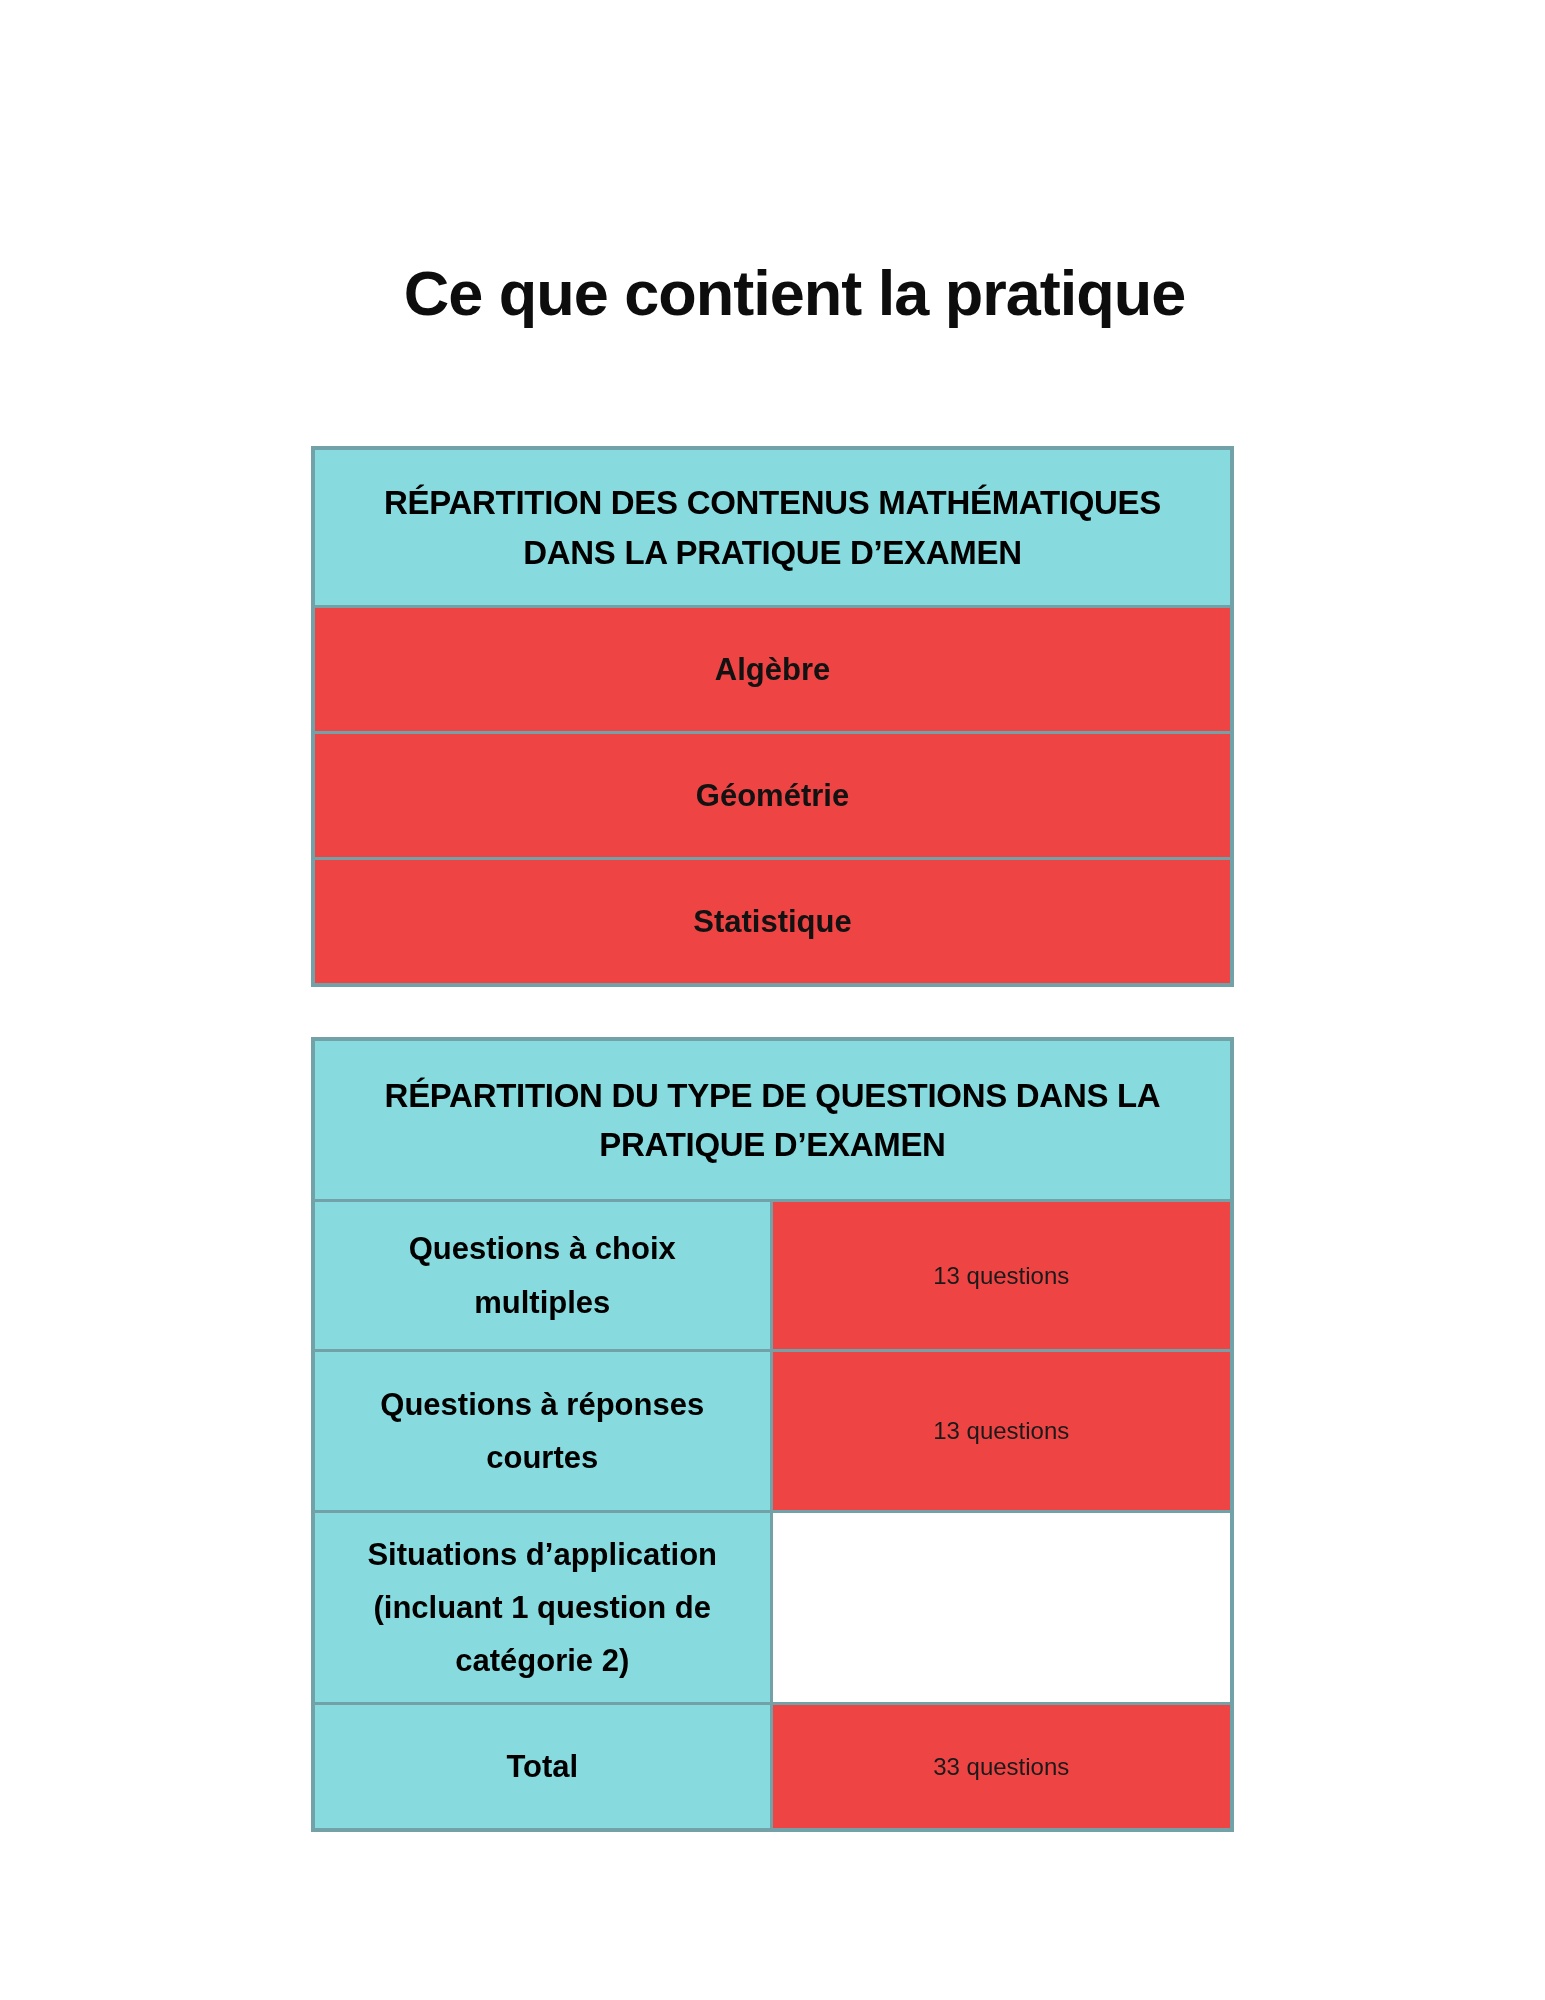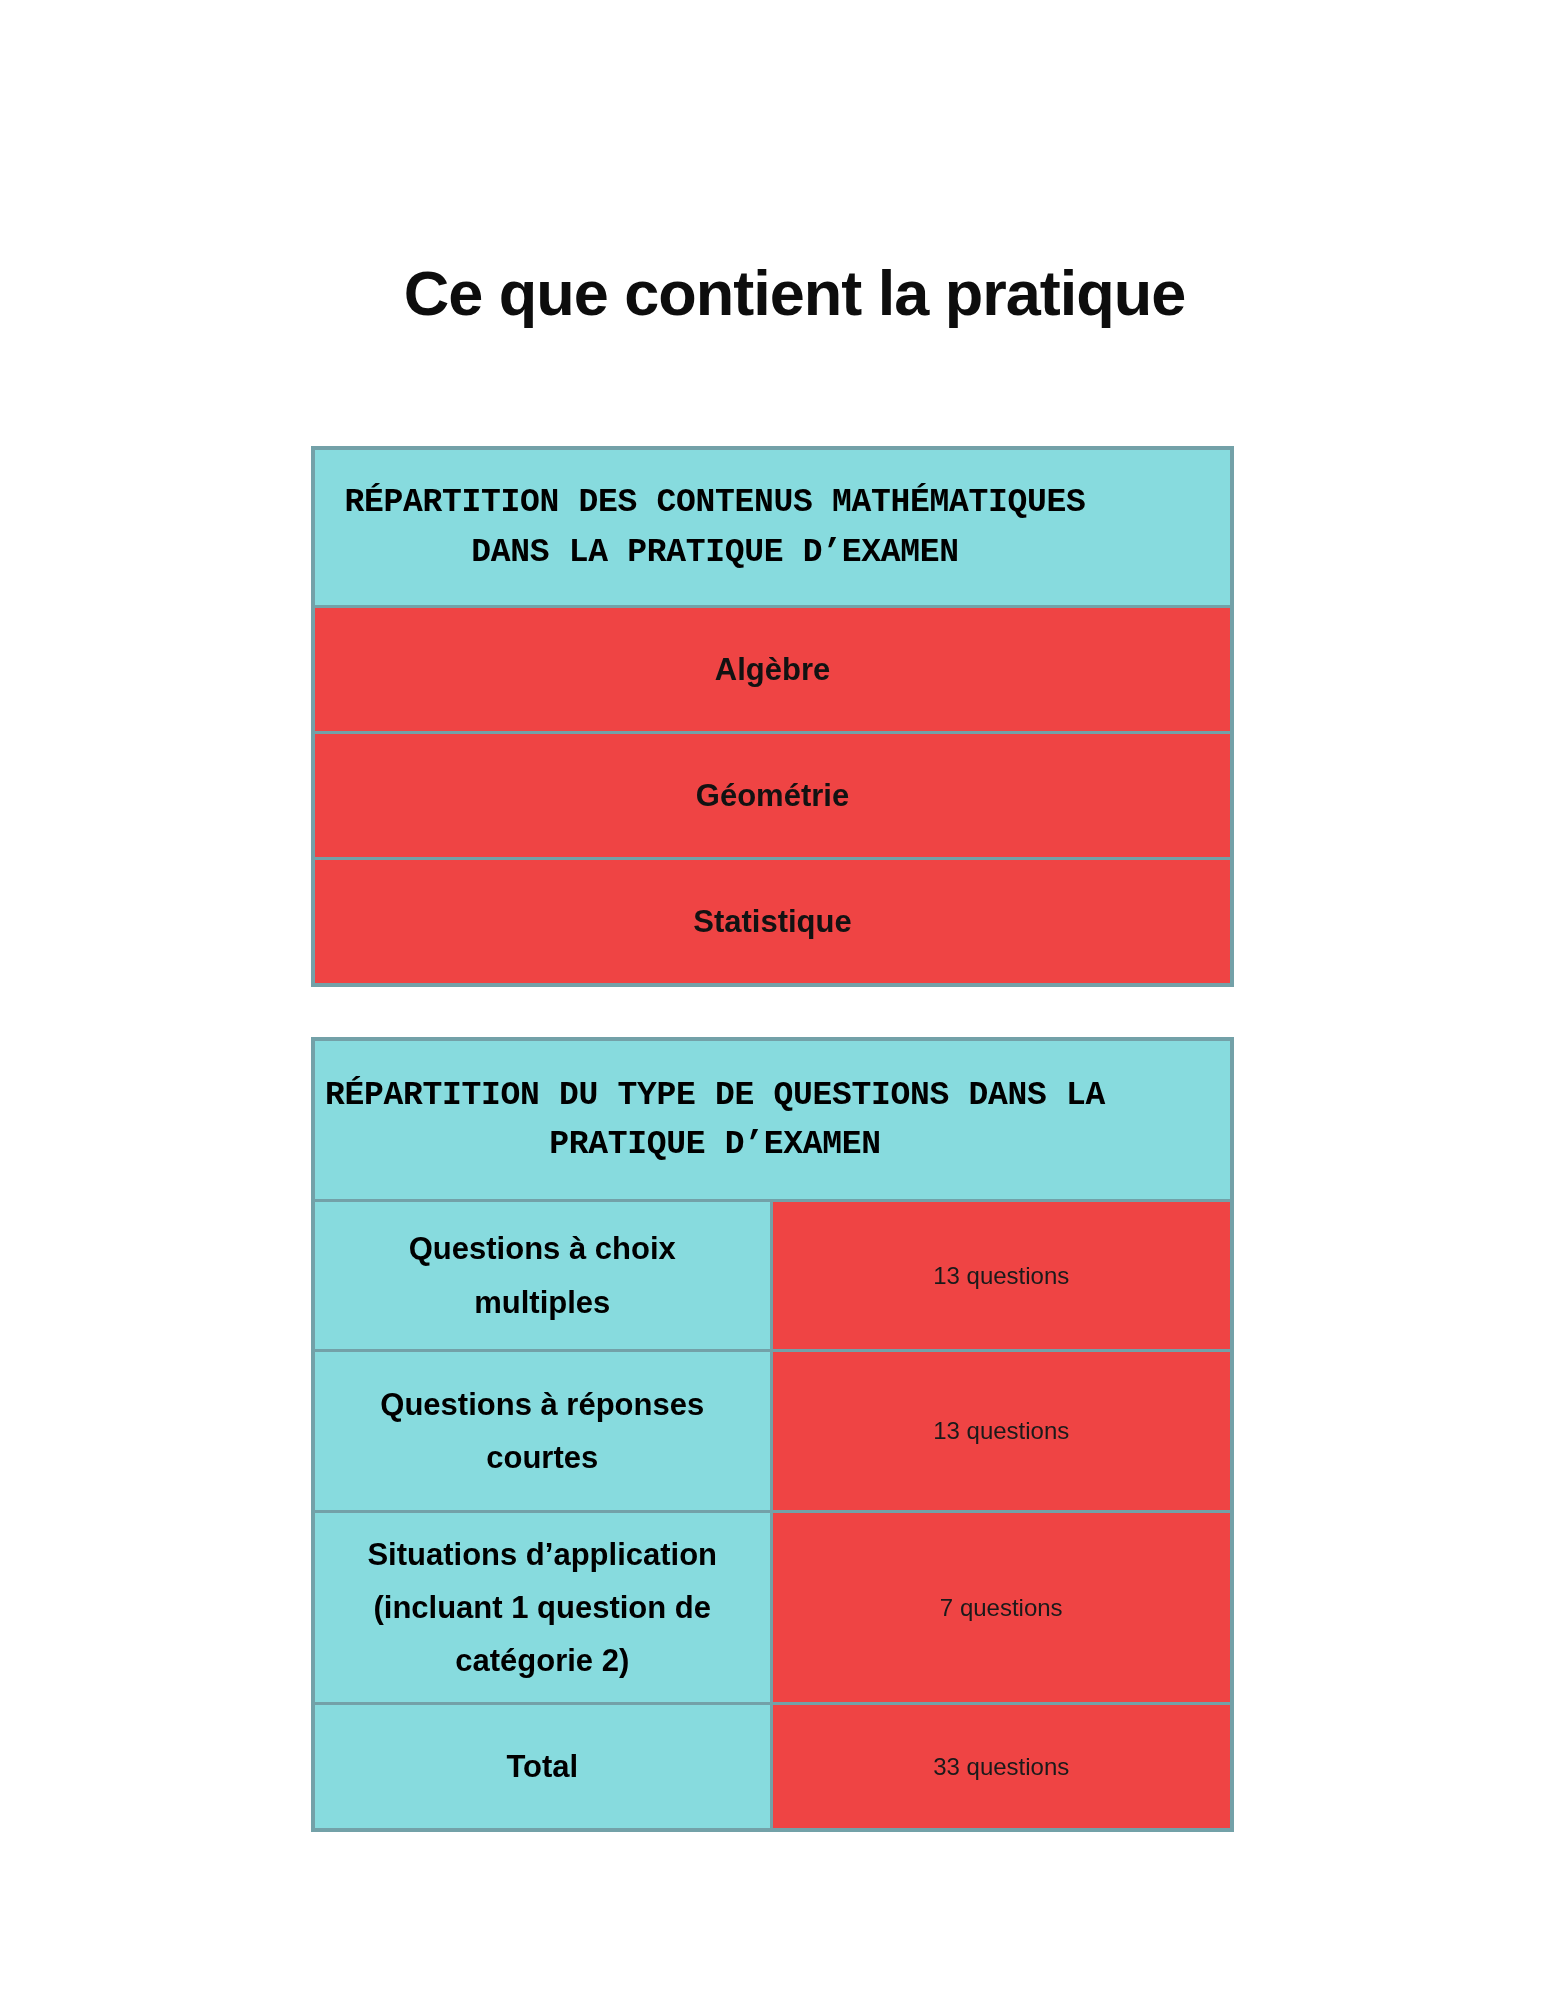--- a/index.html
+++ b/index.html
@@ -31,22 +31,22 @@
     border:4px solid var(--border);
     background:#fff;
   }
   .ctable2{margin-top:50px;}
 
   .thead{
     background:var(--cell-fill);
     min-height:155px;
     display:flex;
     align-items:center;
+    justify-content:center;
     text-align:center;
-    font-family:Liberation Mono, monospace;
   }
   .thead .htext{
     max-width:800px;
     font-size:33px;
     font-weight:bold;
     letter-spacing:-0.3px;
     line-height:1.5;
     color:#000;
   }
   .ctable2 .thead{min-height:158px;}
@@ -123,21 +123,20 @@
       <div class="cell-value">13 questions</div>
     </div>
 
     <div class="trow r2">
       <div class="cell-label">Questions à réponses courtes</div>
       <div class="cell-value">13 questions</div>
     </div>
 
     <div class="trow r3">
       <div class="cell-label">Situations d’application (incluant 1 question de catégorie 2)</div>
-      <div class="cell-value">7 questions</div>
     </div>
 
     <div class="trow r4">
       <div class="cell-label">Total</div>
       <div class="cell-value">33 questions</div>
     </div>
   </div>
 
 </div>
 

